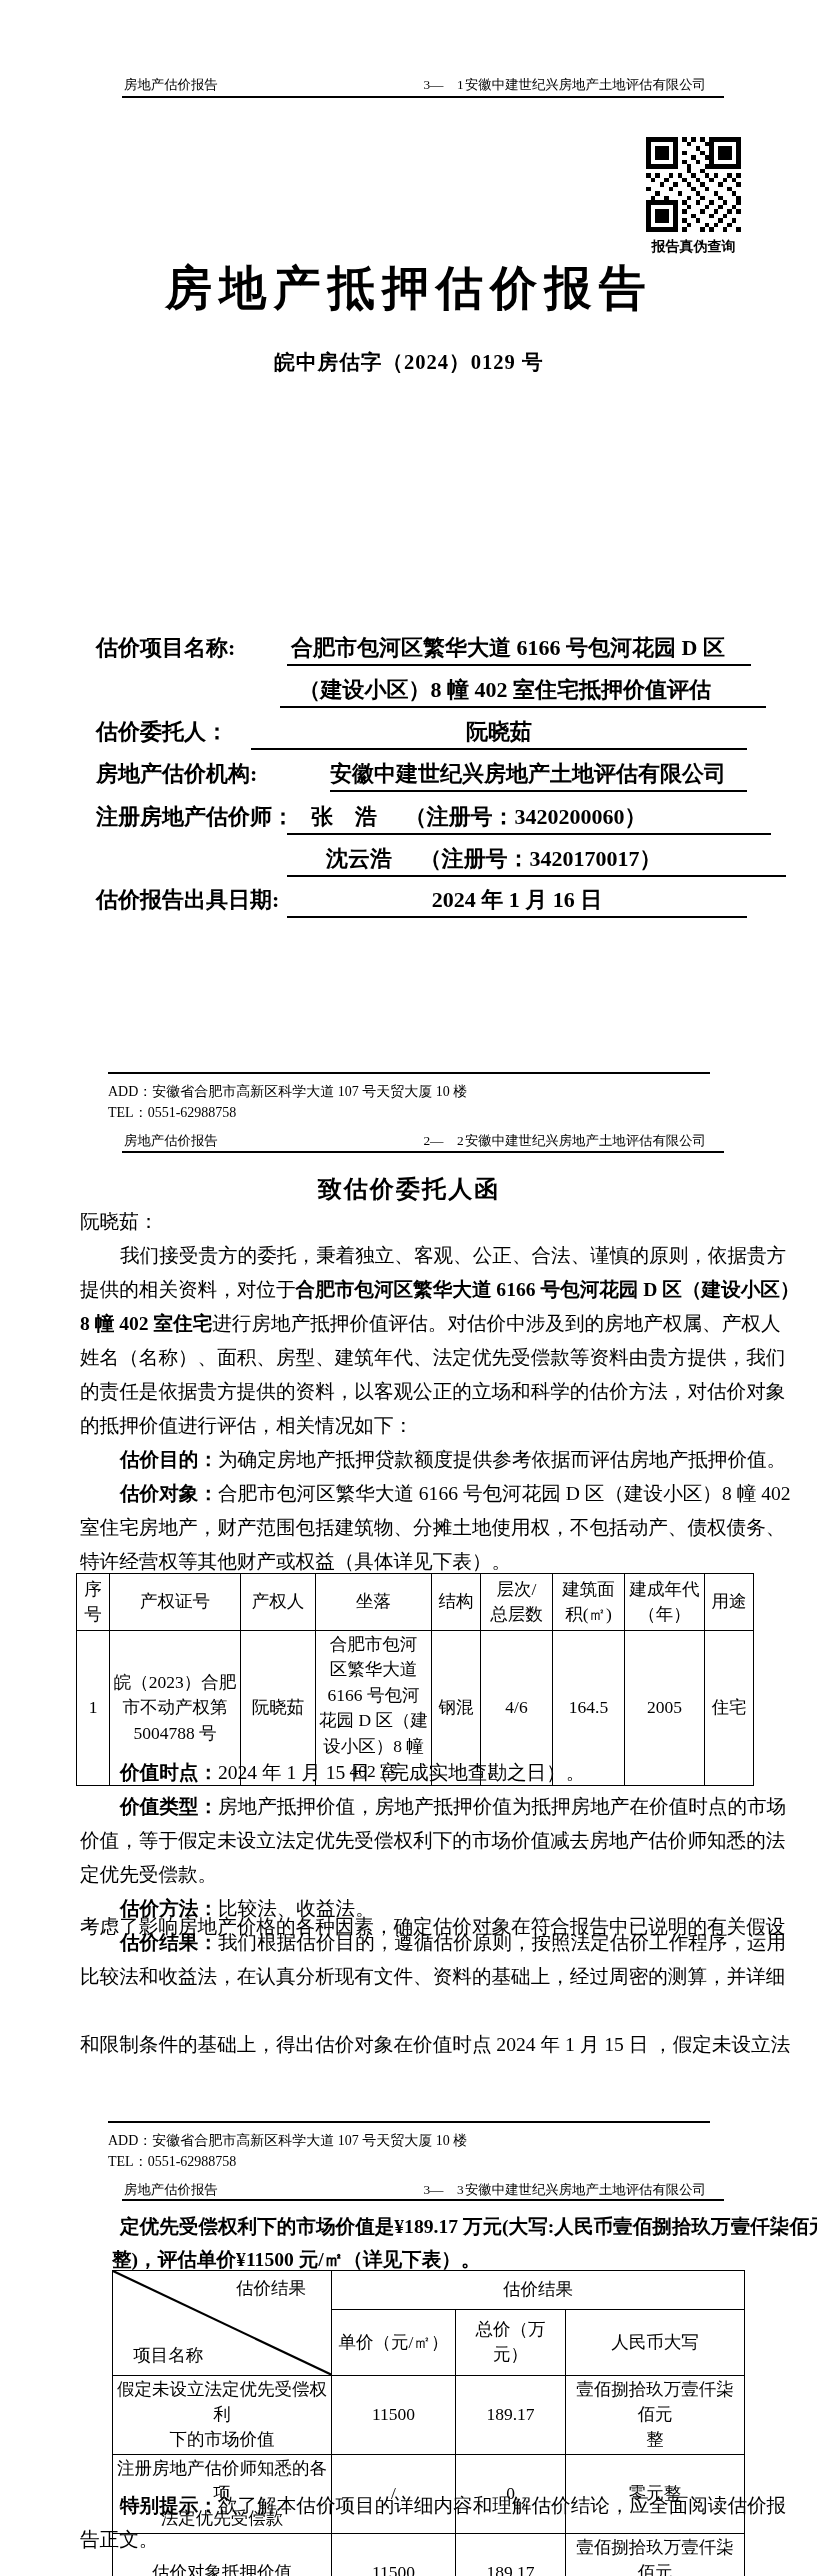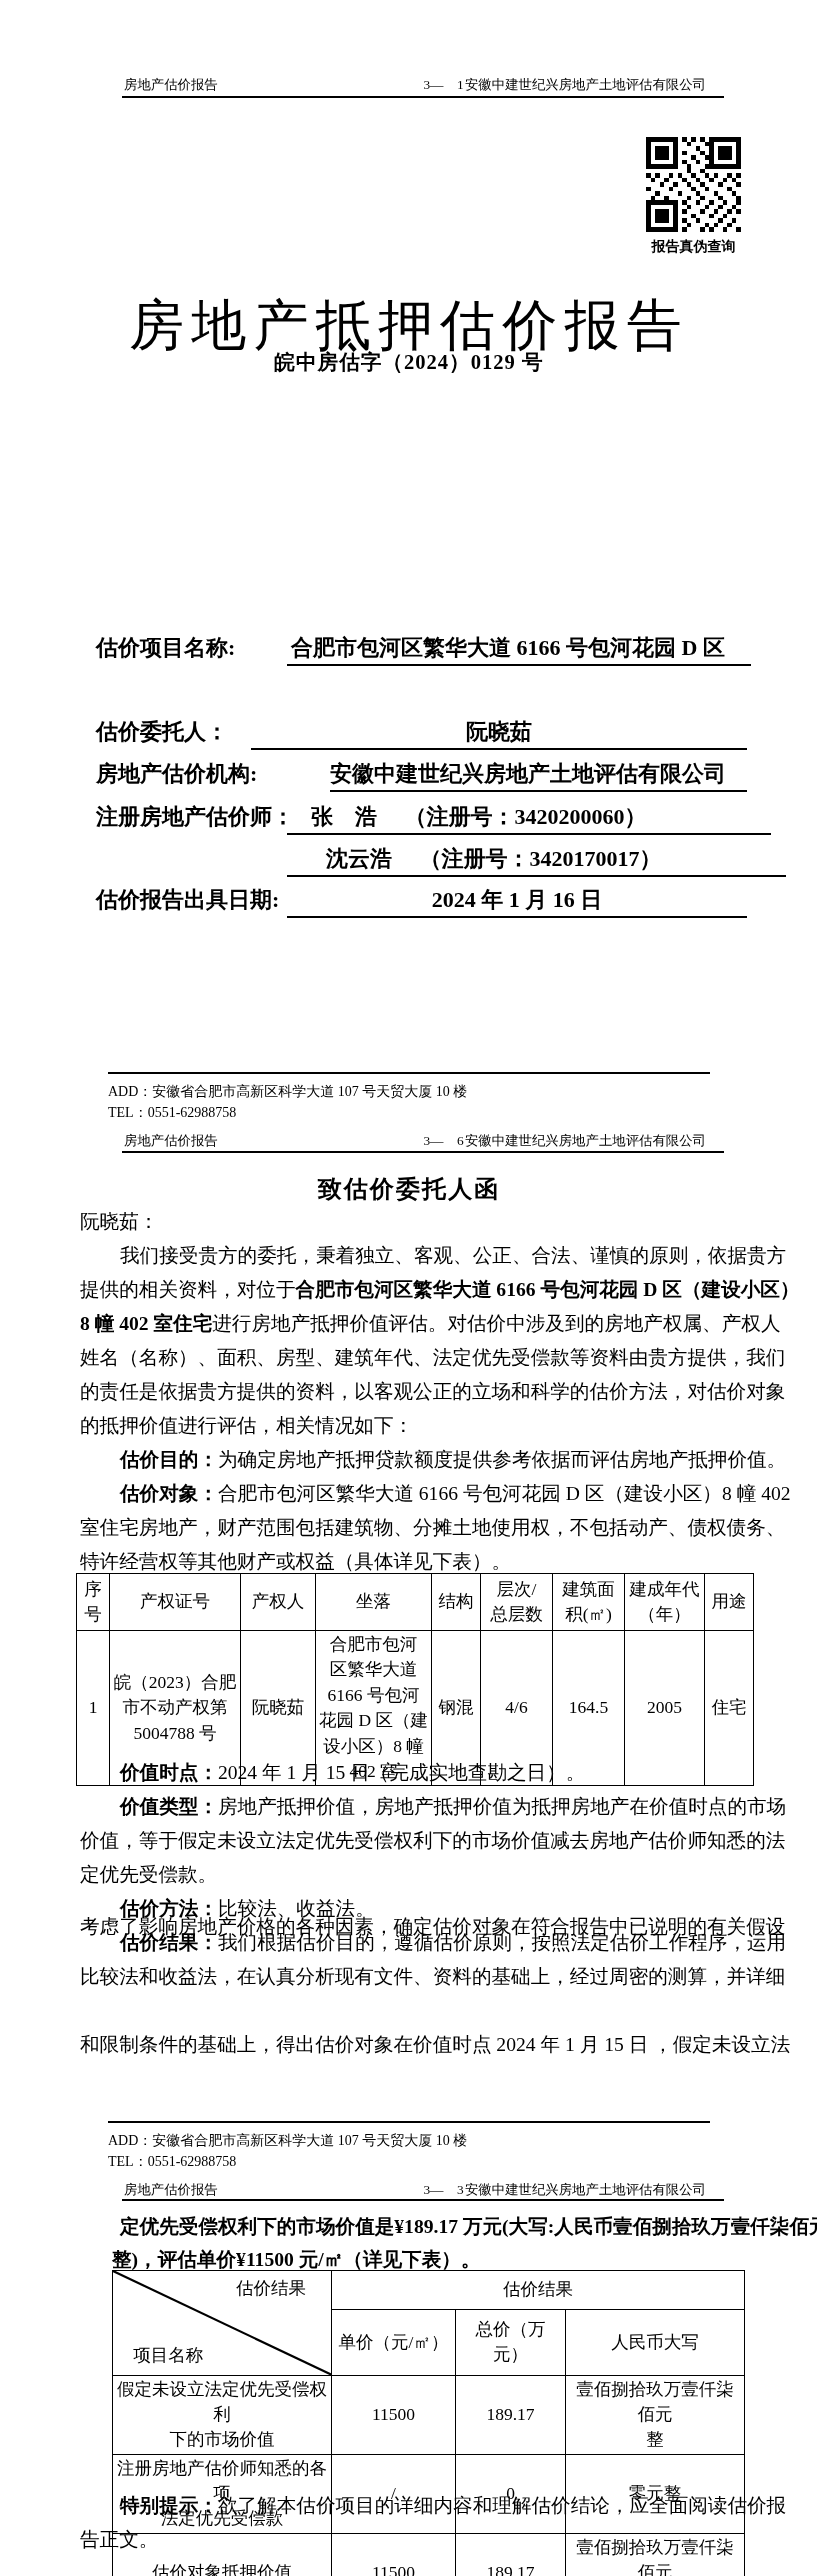--- a/index.html
+++ b/index.html
@@ -6,21 +6,21 @@
   #doc{position:relative;width:818px;height:3298px;background:#fff;color:#000;
        font-family:"Liberation Serif","DejaVu Serif",serif;overflow:hidden;}
   .t{position:absolute;white-space:pre;}
   .hdr{font-size:13.4px;}
   .ftr{font-size:14px;}
   .rule{position:absolute;height:2.1px;background:#000;}
   .b{font-weight:700;}
   .ru{text-decoration-thickness:1.5px;text-underline-offset:5.2px;}
   .body38{font-size:19.6px;line-height:24px;}
   .ctr{left:0;width:818px;text-align:center;}
-  .title{font-size:55px;font-weight:400;letter-spacing:7.2px;margin-top:32px;}
+  .title{font-size:47px;font-weight:700;letter-spacing:7.2px;}
   .repno{font-size:20.6px;font-weight:700;letter-spacing:1px;}
   .lettitle{font-size:24px;font-weight:700;letter-spacing:2.1px;}
   .fldl{position:absolute;font-size:22px;font-weight:700;white-space:pre;line-height:30px;}
   .fldv{position:absolute;font-size:22px;font-weight:700;white-space:pre;line-height:30px;
         height:31px;border-bottom:2.1px solid #000;}
   .fldc{text-align:center;}
   .tbl{position:absolute;border-collapse:collapse;table-layout:fixed;font-size:17.5px;
        text-align:center;color:#000;}
   .tbl td{border:1.5px solid #000;padding:1px 2.1px;vertical-align:middle;
           white-space:pre-line;line-height:1.45;}
@@ -59,41 +59,42 @@
       <path d="M8 0h1v1H8zM10 0h1v1h-1zM12 0h1v1h-1zM9 1h1v1H9zM13 1h1v1h-1zM11 2h1v1h-1zM8 3h1v1H8zM12 3h1v1h-1zM10 4h1v1h-1zM13 4h1v1h-1zM8 5h1v1H8zM11 5h1v1h-1zM9 6h1v1H9zM13 6h1v1h-1zM9 7h1v1H9zM12 7h1v1h-1zM0 8h1v1H0zM2 8h1v1H2zM5 8h1v1H5zM7 8h1v1H7zM10 8h1v1h-1zM13 8h1v1h-1zM15 8h1v1h-1zM18 8h1v1h-1zM20 8h1v1h-1zM1 9h1v1H1zM4 9h1v1H4zM8 9h1v1H8zM11 9h1v1h-1zM14 9h1v1h-1zM17 9h1v1h-1zM19 9h1v1h-1zM3 10h1v1H3zM6 10h1v1H6zM9 10h1v1H9zM12 10h1v1h-1zM16 10h1v1h-1zM20 10h1v1h-1zM0 11h1v1H0zM5 11h1v1H5zM10 11h1v1h-1zM13 11h1v1h-1zM18 11h1v1h-1zM2 12h1v1H2zM7 12h1v1H7zM11 12h1v1h-1zM15 12h1v1h-1zM19 12h1v1h-1zM1 13h1v1H1zM4 13h1v1H4zM9 13h1v1H9zM12 13h1v1h-1zM16 13h1v1h-1zM20 13h1v1h-1zM8 14h1v1H8zM11 14h1v1h-1zM14 14h1v1h-1zM17 14h1v1h-1zM20 14h1v1h-1zM9 15h1v1H9zM13 15h1v1h-1zM16 15h1v1h-1zM19 15h1v1h-1zM8 16h1v1H8zM12 16h1v1h-1zM15 16h1v1h-1zM18 16h1v1h-1zM20 16h1v1h-1zM10 17h1v1h-1zM14 17h1v1h-1zM17 17h1v1h-1zM8 18h1v1H8zM11 18h1v1h-1zM16 18h1v1h-1zM19 18h1v1h-1zM9 19h1v1H9zM13 19h1v1h-1zM15 19h1v1h-1zM18 19h1v1h-1zM8 20h1v1H8zM12 20h1v1h-1zM14 20h1v1h-1zM17 20h1v1h-1zM20 20h1v1h-1z"></path>
     </g>
   </svg>
   <div class="t qrlbl" style="left:646px;top:238px;width:95px">报告真伪查询</div>
 
   <div class="t ctr title" style="top:257px">房地产抵押估价报告</div>
   <div class="t ctr repno" style="top:348px">皖中房估字（2024）0129 号</div>
 
   <div class="fldl" style="left:96px;top:633px">估价项目名称:</div>
   <div class="fldv" style="left:287px;top:633px;width:460px;padding-left:4.1px">合肥市包河区繁华大道 6166 号包河花园 D 区</div>
+  <div class="fldv" style="left:280px;top:675px;width:467px;padding-left:18.5px">（建设小区）8 幢 402 室住宅抵押价值评估</div>
 
   <div class="fldl" style="left:96px;top:717px">估价委托人：</div>
   <div class="fldv fldc" style="left:251px;top:717px;width:496px">阮晓茹</div>
 
   <div class="fldl" style="left:96px;top:759px">房地产估价机构:</div>
   <div class="fldv" style="left:330px;top:759px;width:417px">安徽中建世纪兴房地产土地评估有限公司</div>
 
   <div class="fldl" style="left:96px;top:802px">注册房地产估价师：</div>
   <div class="fldv" style="left:287px;top:802px;width:460px;padding-left:24px">张　浩　 （注册号：3420200060）</div>
 
   <div class="fldv" style="left:287px;top:844px;width:460px;padding-left:39px">沈云浩　 （注册号：3420170017）</div>
 
   <div class="fldl" style="left:96px;top:885px">估价报告出具日期:</div>
   <div class="fldv fldc" style="left:287px;top:885px;width:460px">2024 年 1 月 16 日</div>
 
   <div class="rule" style="left:108px;top:1072px;width:602px"></div>
   <div class="t ftr" style="left:108px;top:1083px">ADD：安徽省合肥市高新区科学大道 107 号天贸大厦 10 楼</div>
   <div class="t ftr" style="left:108px;top:1104px">TEL：0551-62988758</div>
 
   <div class="t hdr" style="left:124px;top:1132px">房地产估价报告</div>
-  <div class="t hdr" style="left:392px;top:1132px;width:103px;text-align:center">3—　6</div>
+  <div class="t hdr" style="left:392px;top:1132px;width:103px;text-align:center">2—　2</div>
   <div class="t hdr" style="right:112px;top:1132px">安徽中建世纪兴房地产土地评估有限公司</div>
   <div class="rule" style="left:122px;top:1151px;width:602px"></div>
 
   <div class="t ctr lettitle" style="top:1173px">致估价委托人函</div>
   <div class="t body38" style="left:80px;top:1210px">阮晓茹：</div>
 
   <div class="t body38" style="left:120px;top:1244px">我们接受贵方的委托，秉着独立、客观、公正、合法、谨慎的原则，依据贵方</div>
   <div class="t body38" style="left:80px;top:1278px"><span>提供的相关资料，对位于</span><span class="b ru">合肥市包河区繁华大道 6166 号包河花园 D 区（建设小区）</span></div>
   <div class="t body38" style="left:80px;top:1312px"><span class="b ru">8 幢 402 室住宅</span><span>进行房地产抵押价值评估。对估价中涉及到的房地产权属、产权人</span></div>
   <div class="t body38" style="left:80px;top:1380px">的责任是依据贵方提供的资料，以客观公正的立场和科学的估价方法，对估价对象</div>

